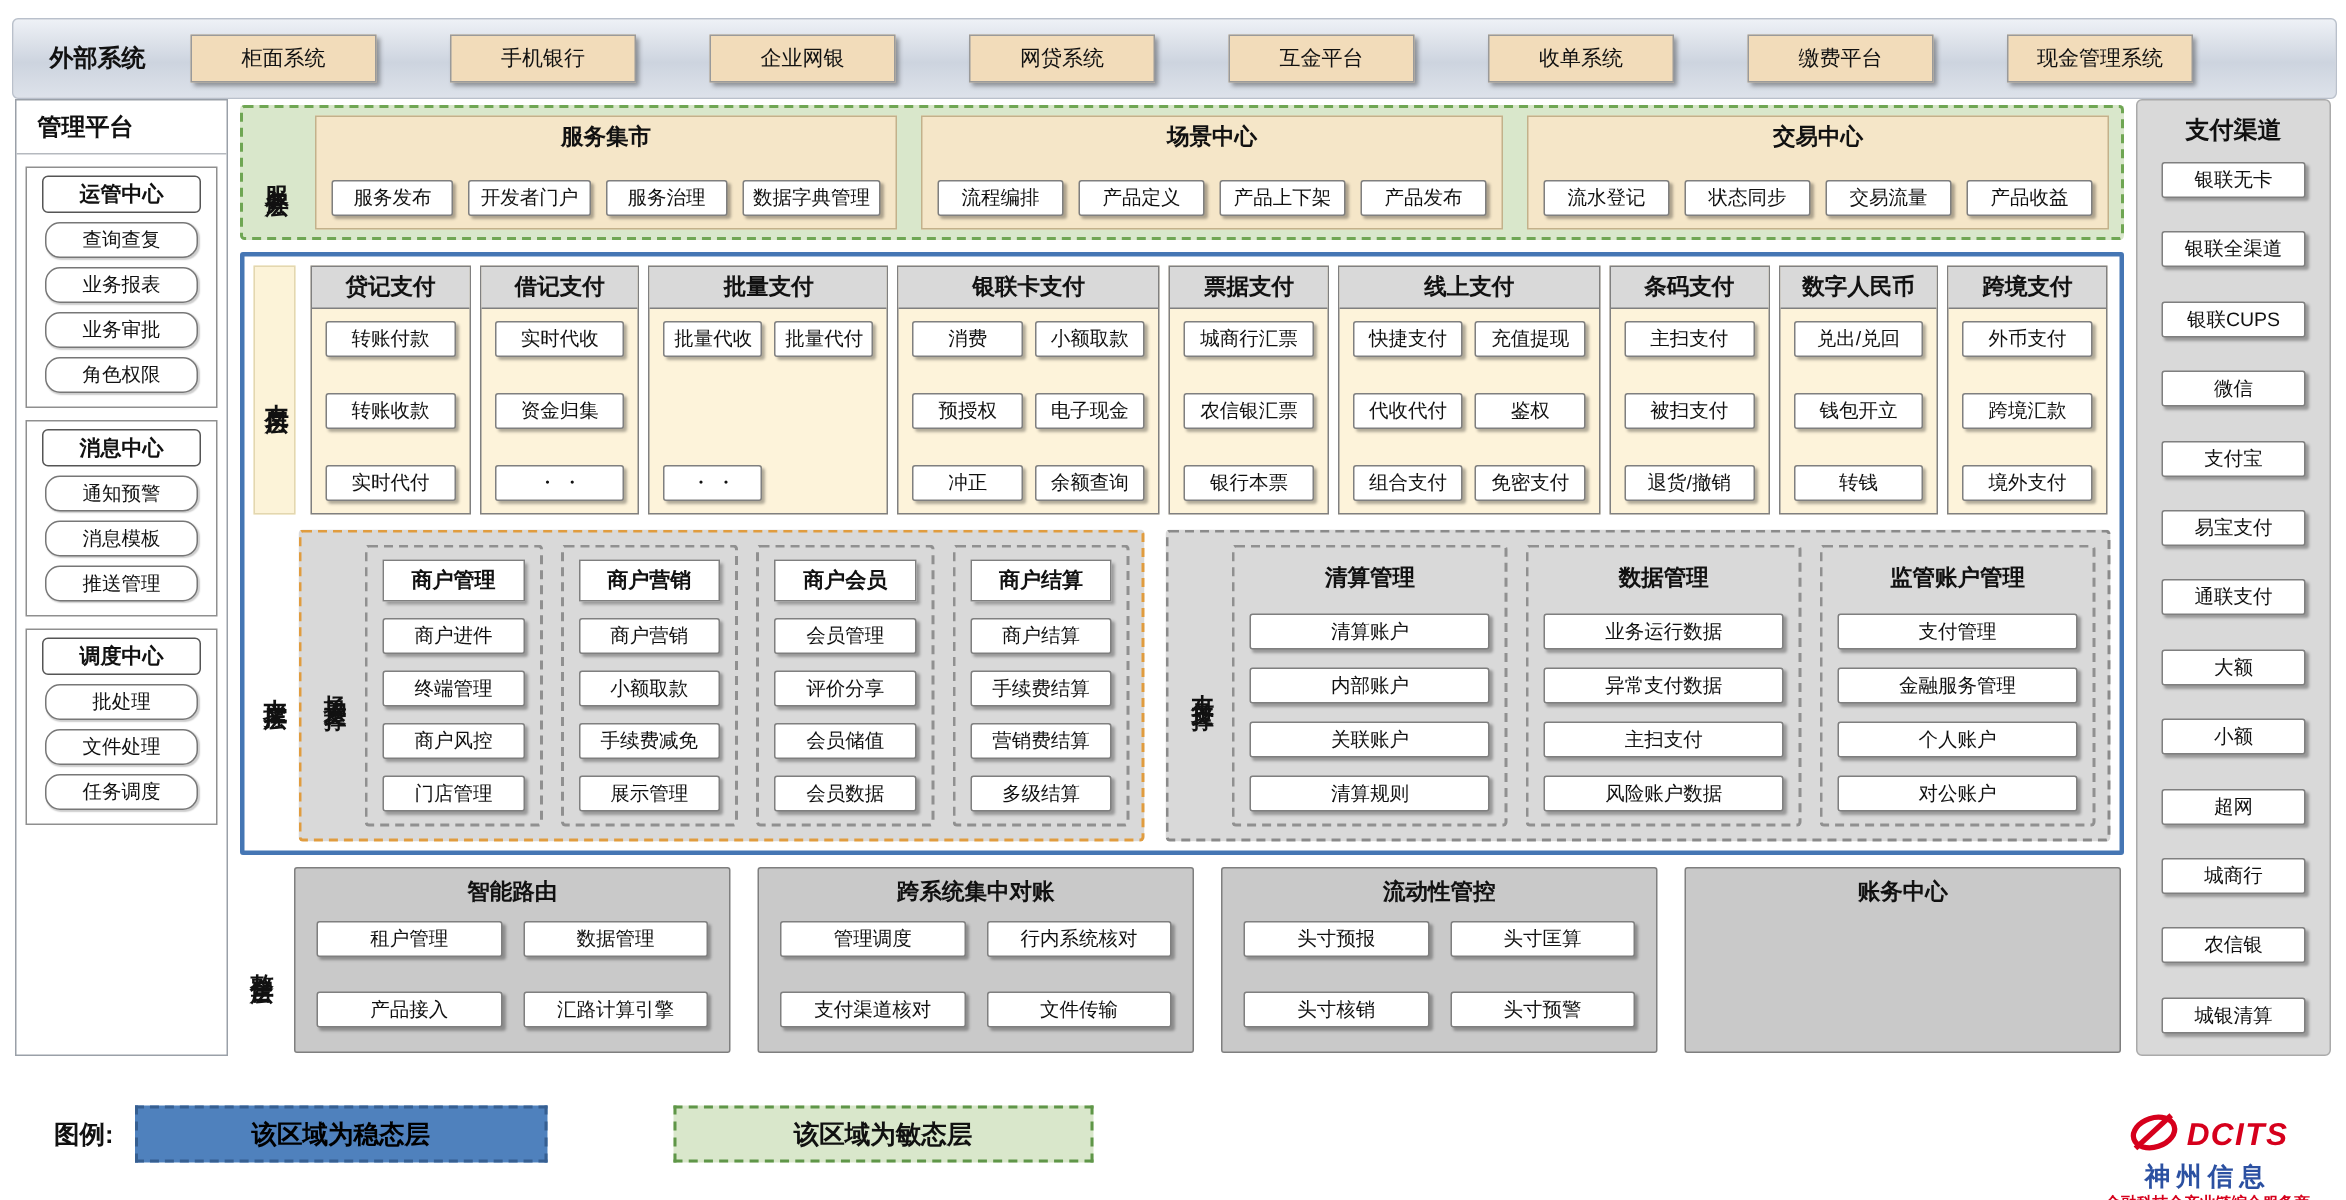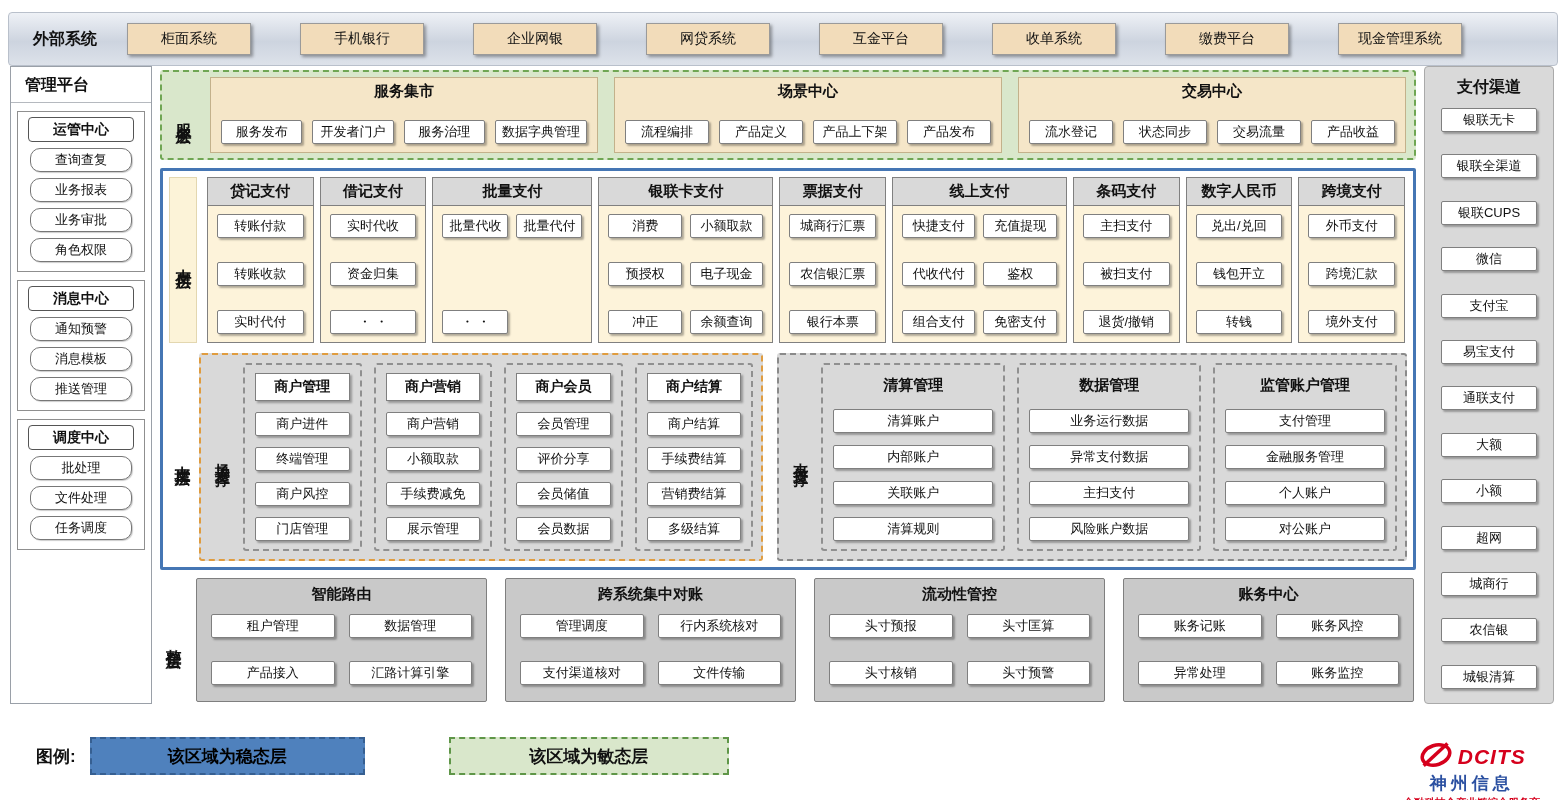--- a/index.html
+++ b/index.html
@@ -370,26 +370,20 @@
             <div class="int-title">流动性管控</div>
             <div class="int-grid">
               <div class="wbtn">头寸预报</div>
               <div class="wbtn">头寸匡算</div>
               <div class="wbtn">头寸核销</div>
               <div class="wbtn">头寸预警</div>
             </div>
           </div>
           <div class="int-section">
             <div class="int-title">账务中心</div>
-            <div class="int-grid">
-              <div class="wbtn">账务记账</div>
-              <div class="wbtn">账务风控</div>
-              <div class="wbtn">异常处理</div>
-              <div class="wbtn">账务监控</div>
-            </div>
           </div>
         </div>
     </section>
 
   </main>
 
   <aside class="right-panel">
     <div class="right-title">支付渠道</div>
     <div class="channel-items" id="channel-items">
         <div class="wbtn channel-btn">银联无卡</div>

